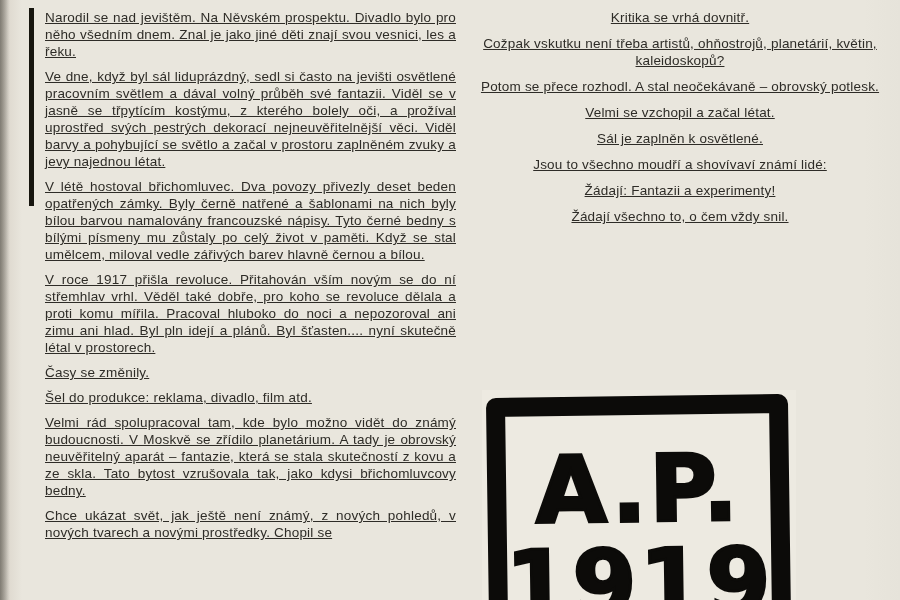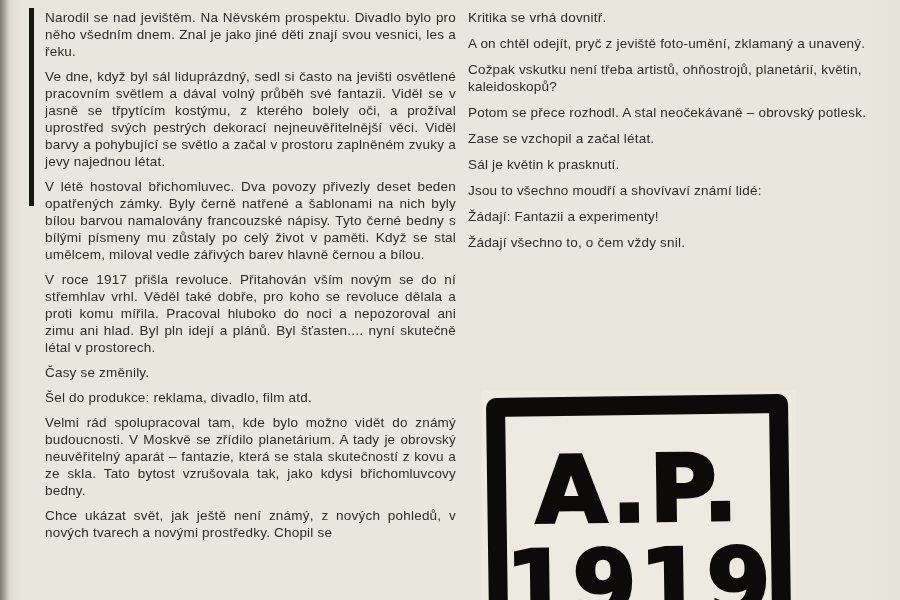--- a/index.html
+++ b/index.html
@@ -33,30 +33,31 @@
     width: 5px;
     height: 198px;
     background: #17160f;
   }
   .col {
     position: absolute;
     top: 9px;
     font-size: 13.5px;
     line-height: 17px;
     letter-spacing: 0.2px;
+    text-decoration: underline;
   }
   .col-left {
     left: 45px;
     width: 411px;
     text-align: justify;
   }
   .col-right {
     left: 468px;
     width: 424px;
-    text-align: left;
+    text-align: center;
   }
   .col p {
     margin: 0 0 8px 0;
   }
   .col-right p {
     margin: 0 0 9px 0;
   }
   .signature {
     margin-top: 14px !important;
   }
@@ -110,25 +111,24 @@
     <p>V létě hostoval břichomluvec. Dva povozy přivezly deset beden opatřených zámky. Byly černě natřené a šablonami na nich byly bílou barvou namalovány francouzské nápisy. Tyto černé bedny s bílými písmeny mu zůstaly po celý život v paměti. Když se stal umělcem, miloval vedle zářivých barev hlavně černou a bílou.</p>
     <p>V roce 1917 přišla revoluce. Přitahován vším novým se do ní střemhlav vrhl. Věděl také dobře, pro koho se revoluce dělala a proti komu mířila. Pracoval hluboko do noci a nepozoroval ani zimu ani hlad. Byl pln idejí a plánů. Byl šťasten.... nyní skutečně létal v prostorech.</p>
     <p>Časy se změnily.</p>
     <p>Šel do produkce: reklama, divadlo, film atd.</p>
     <p>Velmi rád spolupracoval tam, kde bylo možno vidět do známý budoucnosti. V Moskvě se zřídilo planetárium. A tady je obrovský neuvěřitelný aparát – fantazie, která se stala skutečností z kovu a ze skla. Tato bytost vzrušovala tak, jako kdysi břichomluvcovy bedny.</p>
     <p>Chce ukázat svět, jak ještě není známý, z nových pohledů, v nových tvarech a novými prostředky. Chopil se</p>
   </div>
 
   <div class="col col-right">
     <p>Kritika se vrhá dovnitř.</p>
-    <p>A on chtěl odejít, pryč z jeviště foto-umění, zklamaný a unavený.</p>
     <p>Cožpak vskutku není třeba artistů, ohňostrojů, planetárií, květin, kaleidoskopů?</p>
     <p>Potom se přece rozhodl. A stal neočekávaně – obrovský potlesk.</p>
-    <p>Zase se vzchopil a začal létat.</p>
-    <p>Sál je květin k prasknutí.</p>
+    <p>Velmi se vzchopil a začal létat.</p>
+    <p>Sál je zaplněn k osvětlené.</p>
     <p>Jsou to všechno moudří a shovívaví známí lidé:</p>
     <p>Žádají: Fantazii a experimenty!</p>
     <p>Žádají všechno to, o čem vždy snil.</p>
   </div>
 
   <div class="stamp">
     <div class="stamp-frame">
       <div class="stamp-line stamp-line-1">A.P.</div>
       <div class="stamp-line stamp-line-2">1919</div>
     </div>

